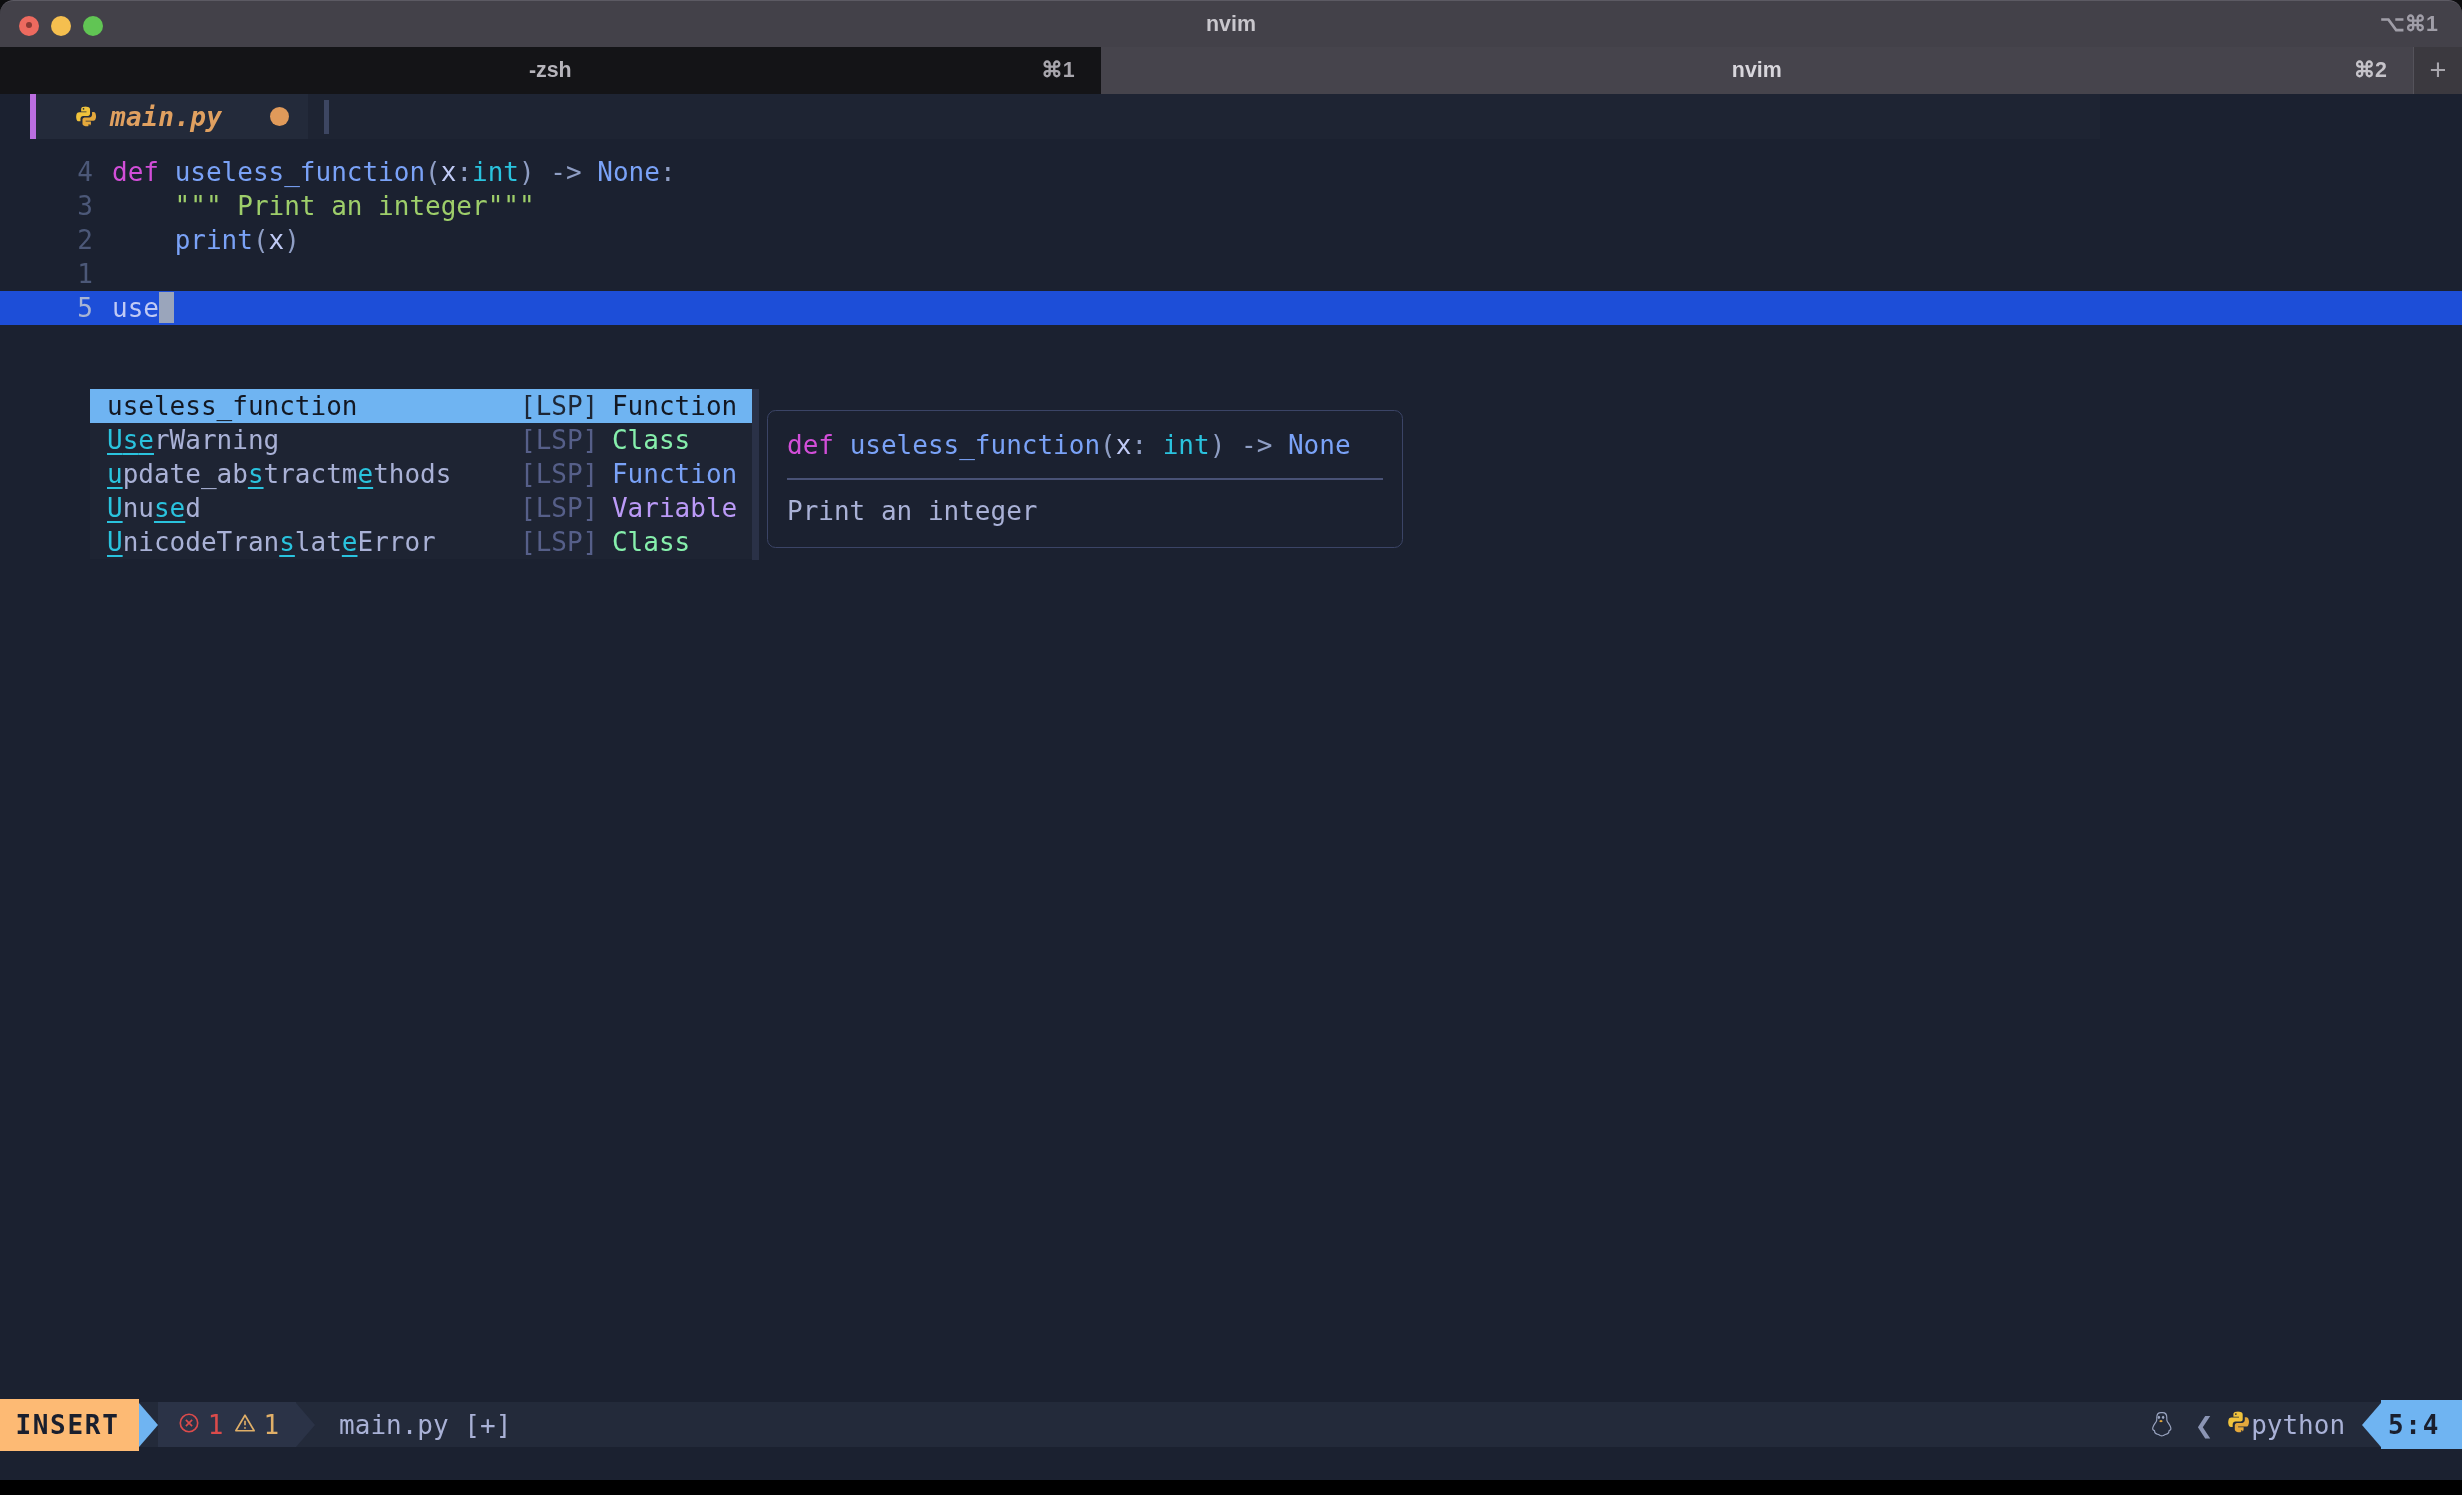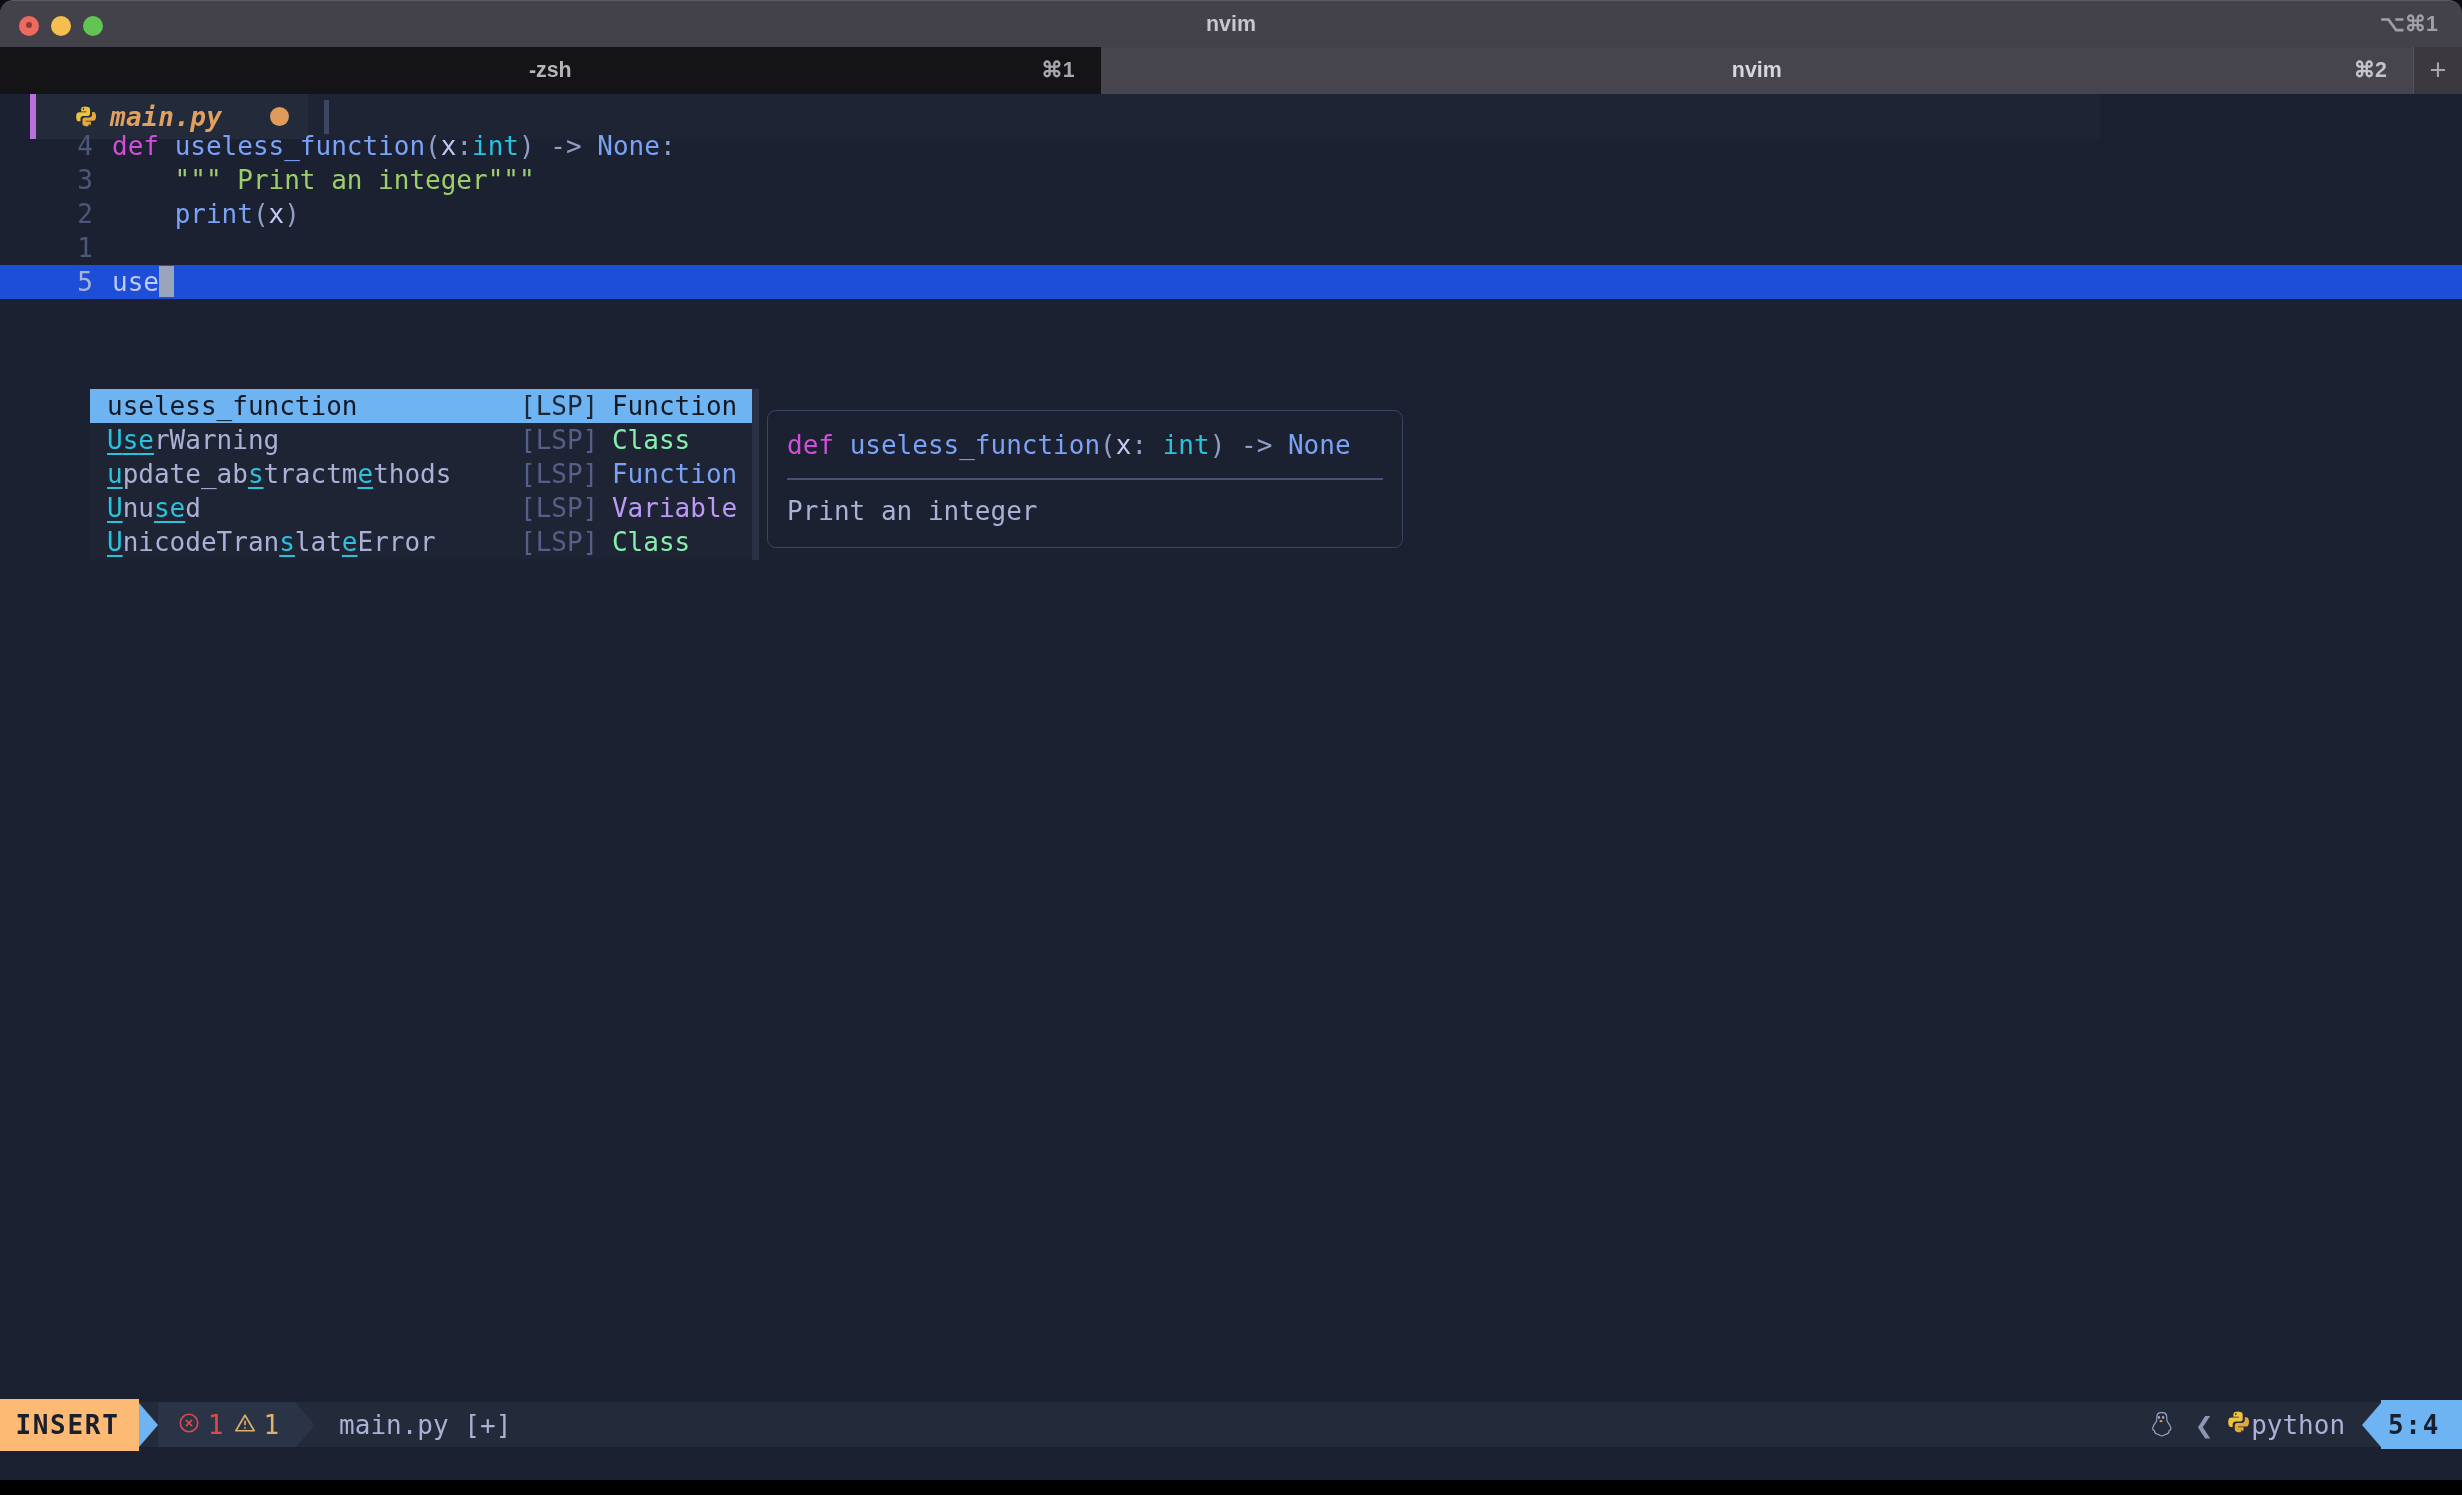--- a/index.html
+++ b/index.html
@@ -167,21 +167,21 @@
   .buffer-sep {
     width: 5.1px; height: 34px;
     background: #3d4662;
     margin-left: 15.4px;
   }
   .bufferline-rest { flex: 1; height: 45px; background: #1e2433; }
 
   
   .code {
     position: absolute;
-    left: 0; top: 35px;
+    left: 0; top: 61px;
     width: 2462px;
     font-family: "DejaVu Sans Mono", monospace;
     font-size: 26px;
   }
   .code-line {
     position: relative;
     height: 34px;
     line-height: 34px;
     white-space: pre;
   }

